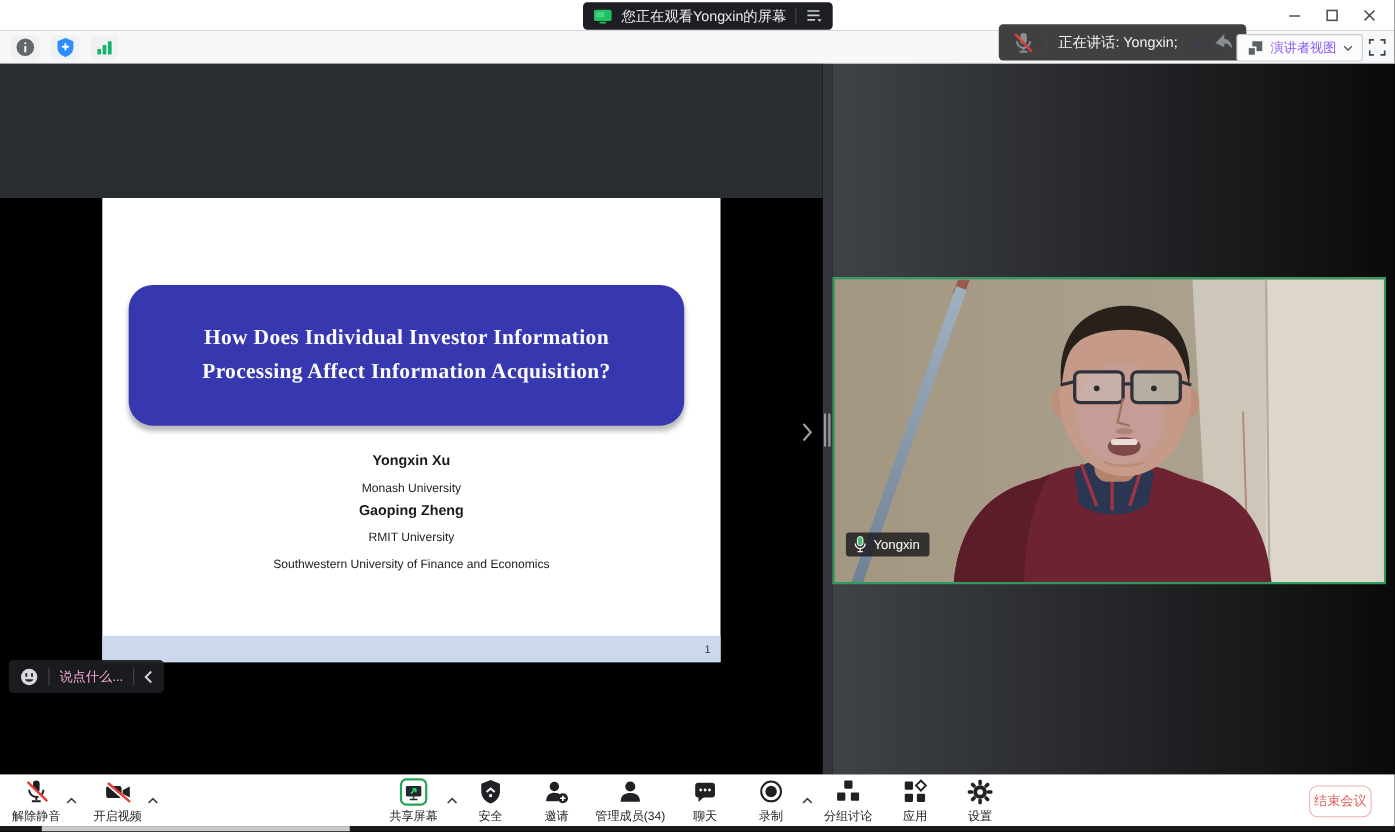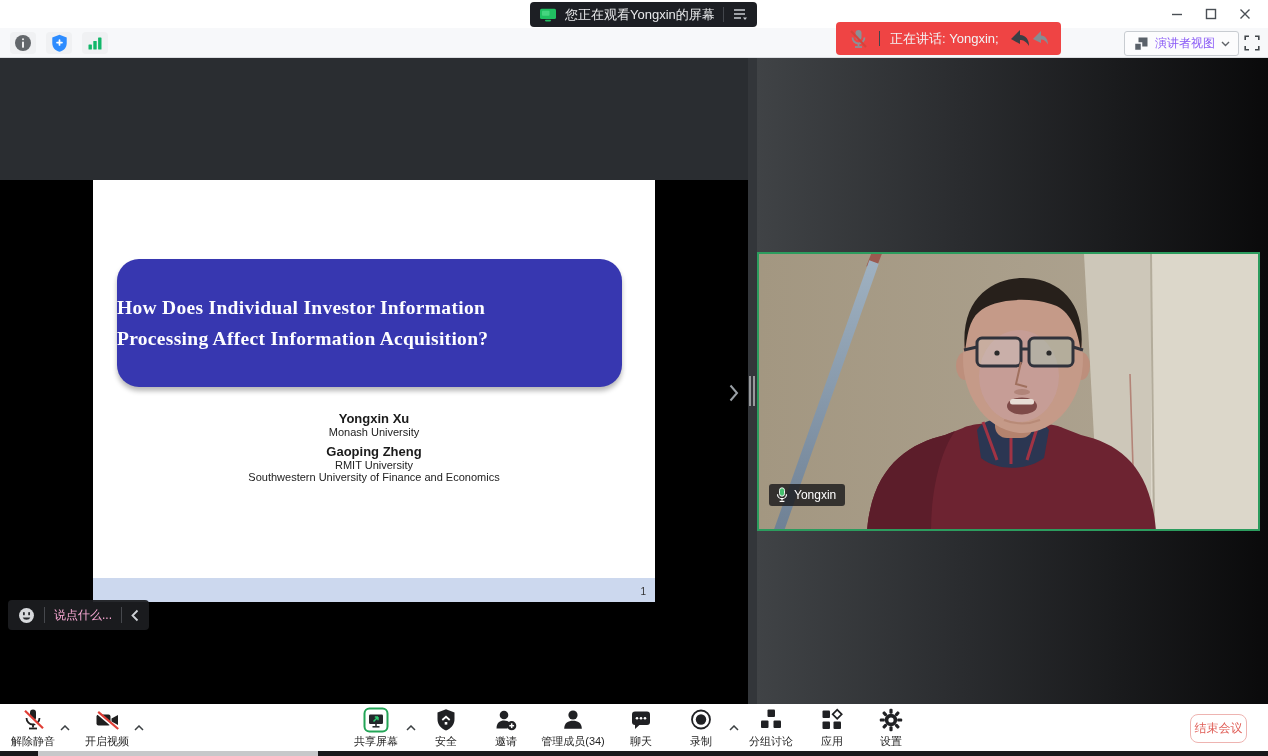--- a/index.html
+++ b/index.html
@@ -11,38 +11,38 @@
   .titlebar { position:absolute; left:0; top:0; width:1268px; height:28px; background:#ffffff; }
   .win-controls { position:absolute; right:6px; top:0; height:28px; display:flex; align-items:center; }
   .win-btn { width:34px; height:28px; display:flex; align-items:center; justify-content:center; cursor:default; }
   .subbar { position:absolute; left:0; top:28px; width:1268px; height:30px; background:#f7f8fa; border-bottom:1px solid #dcdee1; display:flex; align-items:center; }
   .subbar .mini-btn { width:26px; height:22px; margin-left:10px; display:flex; align-items:center; justify-content:center; border-radius:4px; background:#f0f1f3; }
 
   
   .watch-pill { position:absolute; left:530px; top:2px; height:25px; background:#1d1f24; border-radius:4px; display:flex; align-items:center; padding:0 9px; gap:8px; z-index:30; }
   .watch-pill .txt { color:#e9eaec; font-size:13px; white-space:nowrap; }
   .pill-sep { width:1px; height:15px; background:#43464c; }
-  .speak-pill { position:absolute; left:836px; top:22px; height:33px; background:#ef4444; border-radius:4px; display:flex; align-items:center; padding:0 12px; gap:10px; z-index:30; }
+  .speak-pill { position:absolute; left:908px; top:22px; height:33px; background:#404040; border-radius:4px; display:flex; align-items:center; padding:0 12px; gap:10px; z-index:30; }
   .speak-pill .txt { color:#f2f3f4; font-size:13px; white-space:nowrap; }
   .view-btn { position:absolute; left:1124px; top:31px; height:25px; background:#fcfcfd; border:1px solid #c8ccd1; border-radius:3px; display:flex; align-items:center; padding:0 8px; gap:6px; z-index:30; }
   .view-btn .txt { color:#8b5cf6; font-size:12px; white-space:nowrap; }
   .fs-btn { position:absolute; left:1242px; top:33px; width:20px; height:20px; display:flex; align-items:center; justify-content:center; z-index:30; }
 
   
   .share-area { position:absolute; left:0; top:58px; width:748px; height:646px; background:#000; overflow:hidden; }
   .share-topband { position:absolute; left:0; top:0; width:748px; height:122px; background:#2a2d31; }
   .expand-chevron { position:absolute; left:726px; top:325px; width:16px; height:20px; display:flex; align-items:center; justify-content:center; }
 
   
   .slide { position:absolute; left:93px; top:122px; width:562px; height:422px; background:#ffffff; color:#1a1a1a; }
-  .slide-titlebox { position:absolute; left:24px; top:79px; width:505px; height:128px; background:#3737b0; border-radius:22px; box-shadow:0 4px 5px rgba(0,0,0,.28); display:flex; flex-direction:column; justify-content:center; align-items:flex-start; gap:9px; }
+  .slide-titlebox { position:absolute; left:24px; top:79px; width:505px; height:128px; background:#3737b0; border-radius:22px; box-shadow:0 4px 5px rgba(0,0,0,.28); display:flex; flex-direction:column; justify-content:center; align-items:center; gap:9px; }
   .slide-titlebox .tline { color:#fdfdff; font-family:"Liberation Serif","DejaVu Serif",serif; font-weight:bold; font-size:19.5px; letter-spacing:.3px; }
   .authors { position:absolute; left:0; top:225px; width:562px; text-align:center; }
   .authors .aname { font-size:13px; font-weight:bold; margin-top:6px; }
-  .authors .aaff { font-size:11px; margin-top:0; color:#222; }
+  .authors .aaff { font-size:11px; margin-top:12px; color:#222; }
   .slide-footer { position:absolute; left:0; bottom:0; width:562px; height:24px; background:#ccd8ee; }
   .slide-pagenum { position:absolute; right:9px; bottom:5px; font-size:10px; color:#333; }
 
   
   .chat-pill { position:absolute; left:8px; top:542px; height:30px; background:rgba(28,29,32,.94); border-radius:4px; display:flex; align-items:center; padding:0 10px; }
   .chat-pill .csep { width:1px; height:16px; background:#46484d; margin:0 9px; }
   .chat-pill .ph { color:#f9a8d4; font-size:12px; white-space:nowrap; }
 
   
   .divider { position:absolute; left:748px; top:58px; width:9px; height:646px; background:#33363a; }

